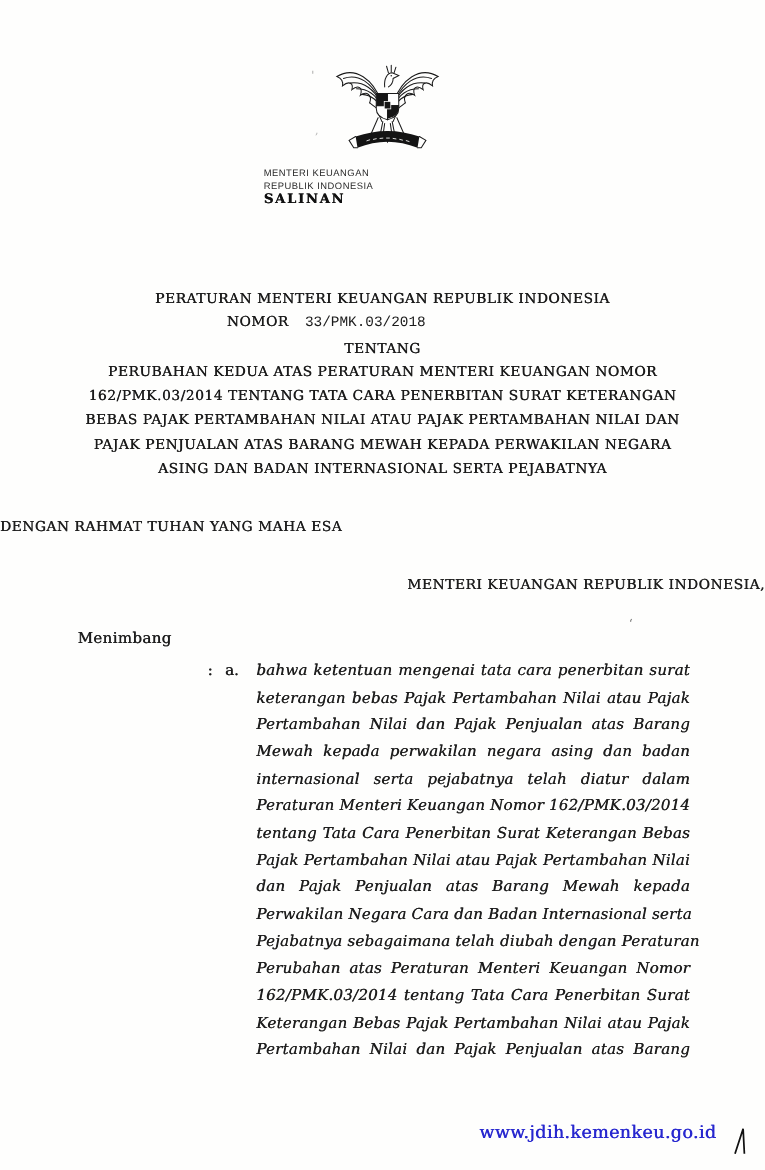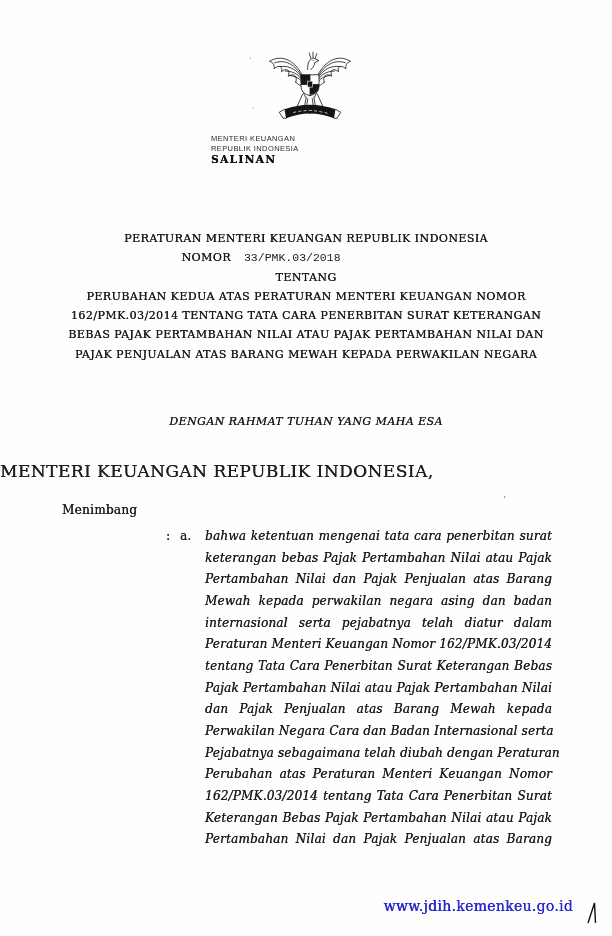--- a/index.html
+++ b/index.html
@@ -33,26 +33,26 @@
     text-align: center; font-size: 11px; letter-spacing: 0.45px; color: #1b1b1b;
   }
   .title-block .t-line { line-height: 19.3px; white-space: nowrap; }
   .nomor-line { transform: translateX(-45px); }
   .nomor-value {
     font-family: "Liberation Mono", monospace;
     font-size: 11.5px; letter-spacing: 0; margin-left: 13px; text-shadow: none;
   }
 
   .invocation {
-    position: absolute; left: 0; right: 0; top: 415px; text-align: center;
-    font-size: 11px; letter-spacing: 0.45px; white-space: nowrap; font-style: italic;
+    position: absolute; left: 0; right: 0; top: 415px; text-align: left;
+    font-size: 11px; letter-spacing: 0.45px; white-space: nowrap;
   }
   .authority {
-    position: absolute; left: 0; right: 0; top: 461px; text-align: left;
-    font-size: 17px; letter-spacing: 0.45px; white-space: nowrap;
+    position: absolute; left: 0; right: 0; top: 461px; text-align: right;
+    font-size: 11px; letter-spacing: 0.45px; white-space: nowrap;
   }
 
   
   .menimbang-label { position: absolute; left: 62px; top: 500px; font-size: 12px; line-height: 21.65px; letter-spacing: 0.3px; }
   .menimbang-colon { position: absolute; left: 166px; top: 526px; font-size: 12px; line-height: 21.65px; }
   .menimbang-letter { position: absolute; left: 180px; top: 526px; font-size: 12px; line-height: 21.65px; }
   .menimbang-lines { position: absolute; left: 205px; top: 526px; width: 347px; font-style: italic; }
   .body-line {
     font-size: 12px; line-height: 21.65px; letter-spacing: 0.2px;
     text-align: justify; text-align-last: justify; white-space: nowrap;
@@ -139,20 +139,21 @@
   <div class="title-block">
     <div class="t-line">PERATURAN MENTERI KEUANGAN REPUBLIK INDONESIA</div>
     <div class="t-line nomor-line">
       <span>NOMOR</span><span class="nomor-value">33/PMK.03/2018</span>
     </div>
     <div class="t-line">TENTANG</div>
     <div class="t-line">PERUBAHAN KEDUA ATAS PERATURAN MENTERI KEUANGAN NOMOR</div>
     <div class="t-line">162/PMK.03/2014 TENTANG TATA CARA PENERBITAN SURAT KETERANGAN</div>
     <div class="t-line">BEBAS PAJAK PERTAMBAHAN NILAI ATAU PAJAK PERTAMBAHAN NILAI DAN</div>
     <div class="t-line">PAJAK PENJUALAN ATAS BARANG MEWAH KEPADA PERWAKILAN NEGARA</div>
+    <div class="t-line">ASING DAN BADAN INTERNASIONAL SERTA PEJABATNYA</div>
   </div>
 
   <div class="invocation">DENGAN RAHMAT TUHAN YANG MAHA ESA</div>
   <div class="authority">MENTERI KEUANGAN REPUBLIK INDONESIA,</div>
 
   <div class="menimbang-label">Menimbang</div>
   <div class="menimbang-colon">:</div>
   <div class="menimbang-letter">a.</div>
   <div class="menimbang-lines">
     <div class="body-line">bahwa ketentuan mengenai tata cara penerbitan surat</div>

